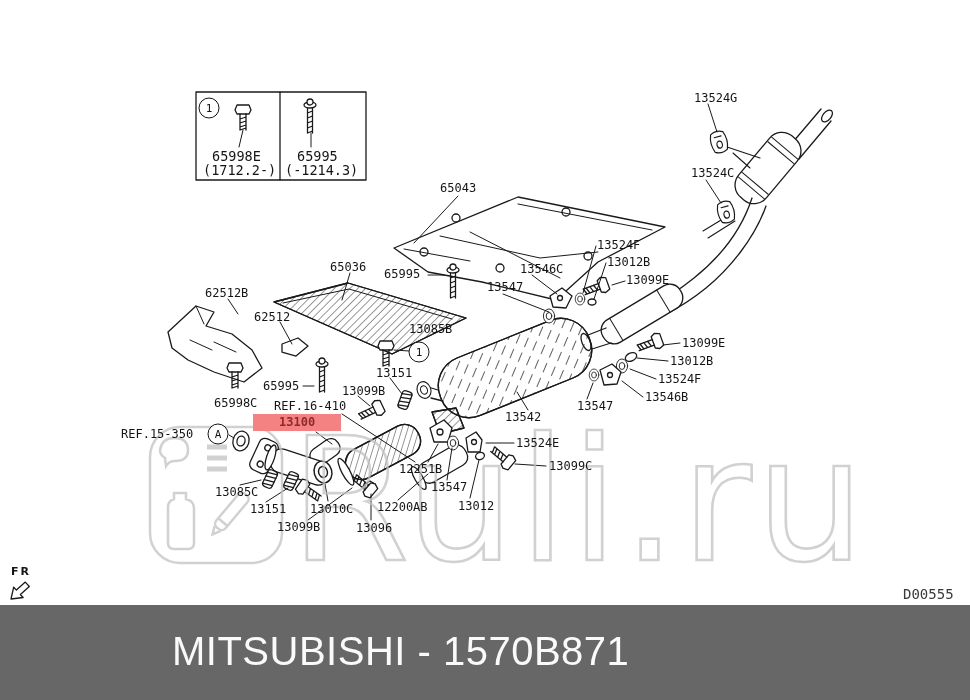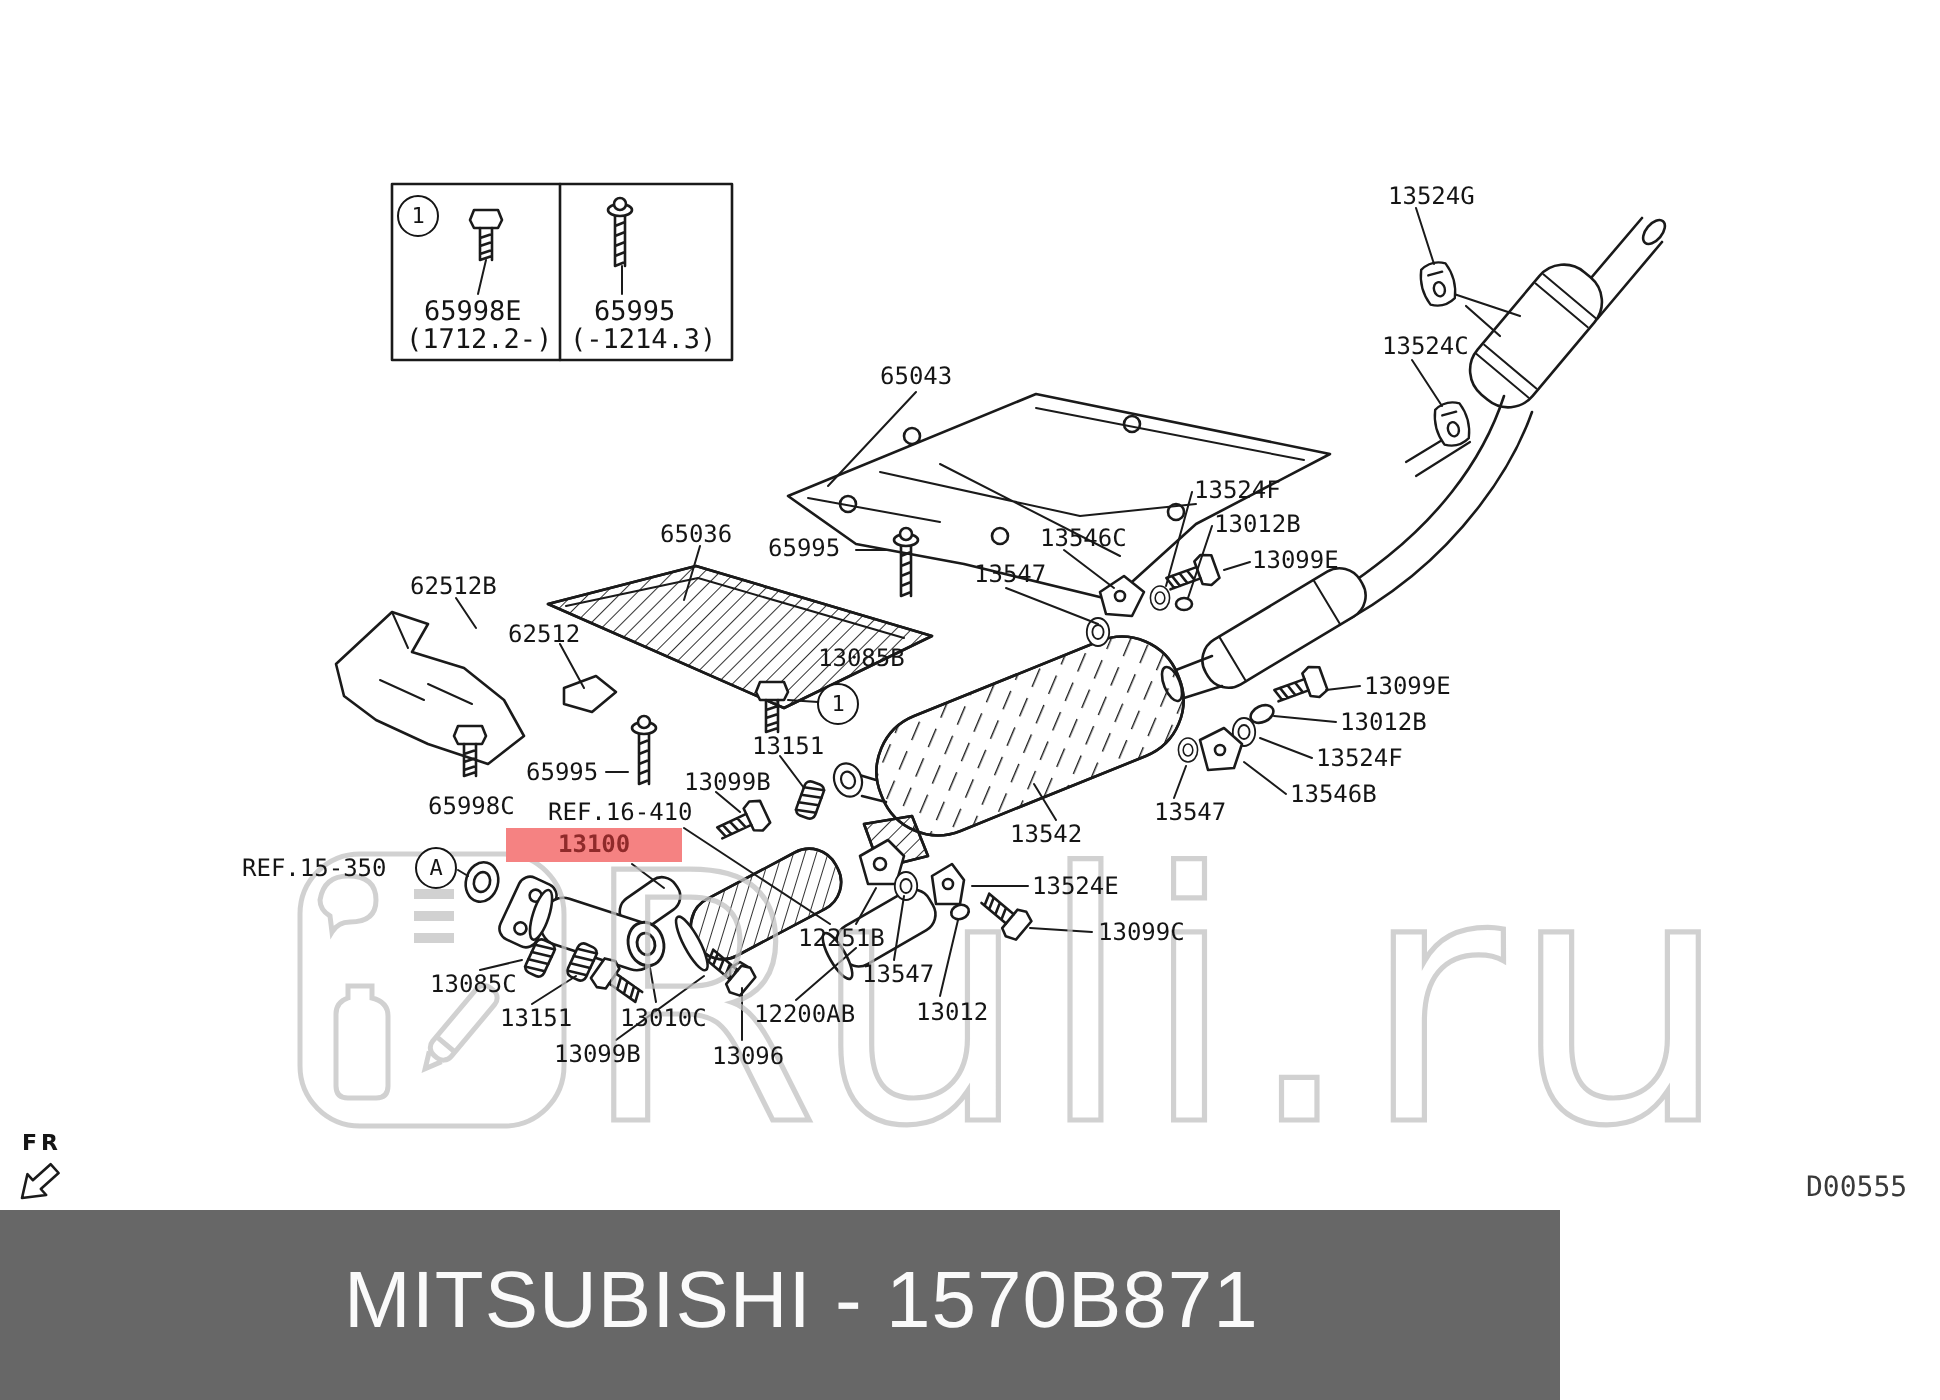--- a/index.html
+++ b/index.html
@@ -9,21 +9,21 @@
   #labels{position:absolute;left:0;top:0;width:100%;height:100%;z-index:3;pointer-events:none;}
   .label{position:absolute;font-size:12px;line-height:13px;color:#151515;white-space:nowrap;}
   .label.big{font-size:13.5px;line-height:14px;}
   .label.hl{background:var(--hl-bg,#f58282);color:var(--hl-fg,#8f2a2a);padding:2px 26px;font-weight:bold;}
   .callout{position:absolute;width:19px;height:19px;border:1.4px solid #151515;border-radius:50%;
            background:#fff;font-size:11px;color:#151515;display:flex;align-items:center;justify-content:center;
            transform:translate(-50%,-50%);}
   .fr{position:absolute;left:11px;top:565px;z-index:3;font-size:11px;font-weight:bold;letter-spacing:2px;
       color:#151515;font-family:"DejaVu Sans",sans-serif;}
   .code{position:absolute;left:903px;top:586px;z-index:3;font-size:14px;color:#3a3a3a;}
-  .bar{position:absolute;left:0;top:605px;width:780px;height:95px;background:var(--bar-bg,#676767);z-index:4;}
+  .bar{position:absolute;left:0;top:605px;width:970px;height:95px;background:var(--bar-bg,#676767);z-index:4;}
   .bar span{position:absolute;top:50%;transform:translateY(-54%);color:#fafafa;
             font-family:"Liberation Sans",sans-serif;font-size:40px;letter-spacing:.5px;white-space:nowrap;}
   .bar .l{left:172px;} .bar .r{left:636px;}
 </style>
 </head>
 <body>
 
 <div class="stage">
 
   <svg width="970" height="700" viewBox="0 0 970 700" xmlns="http://www.w3.org/2000/svg">

